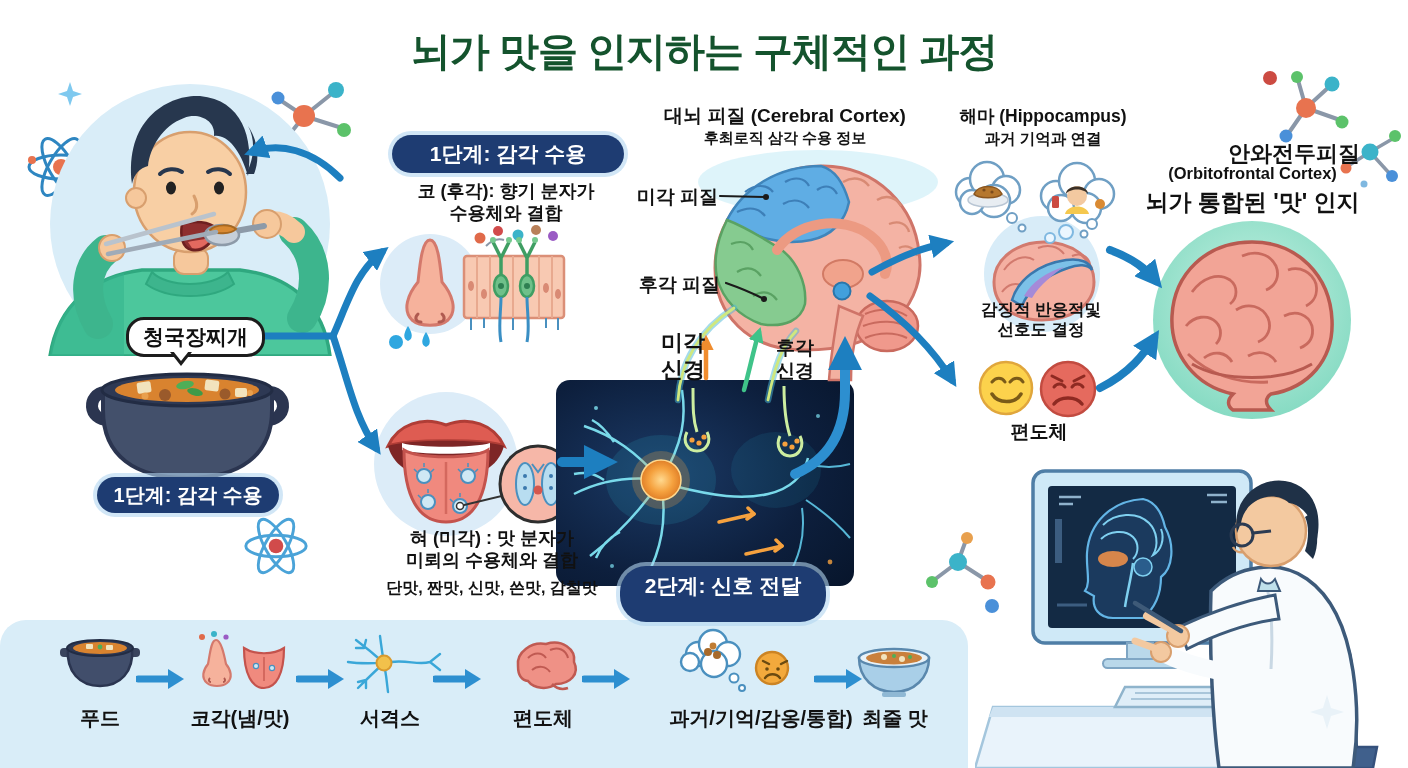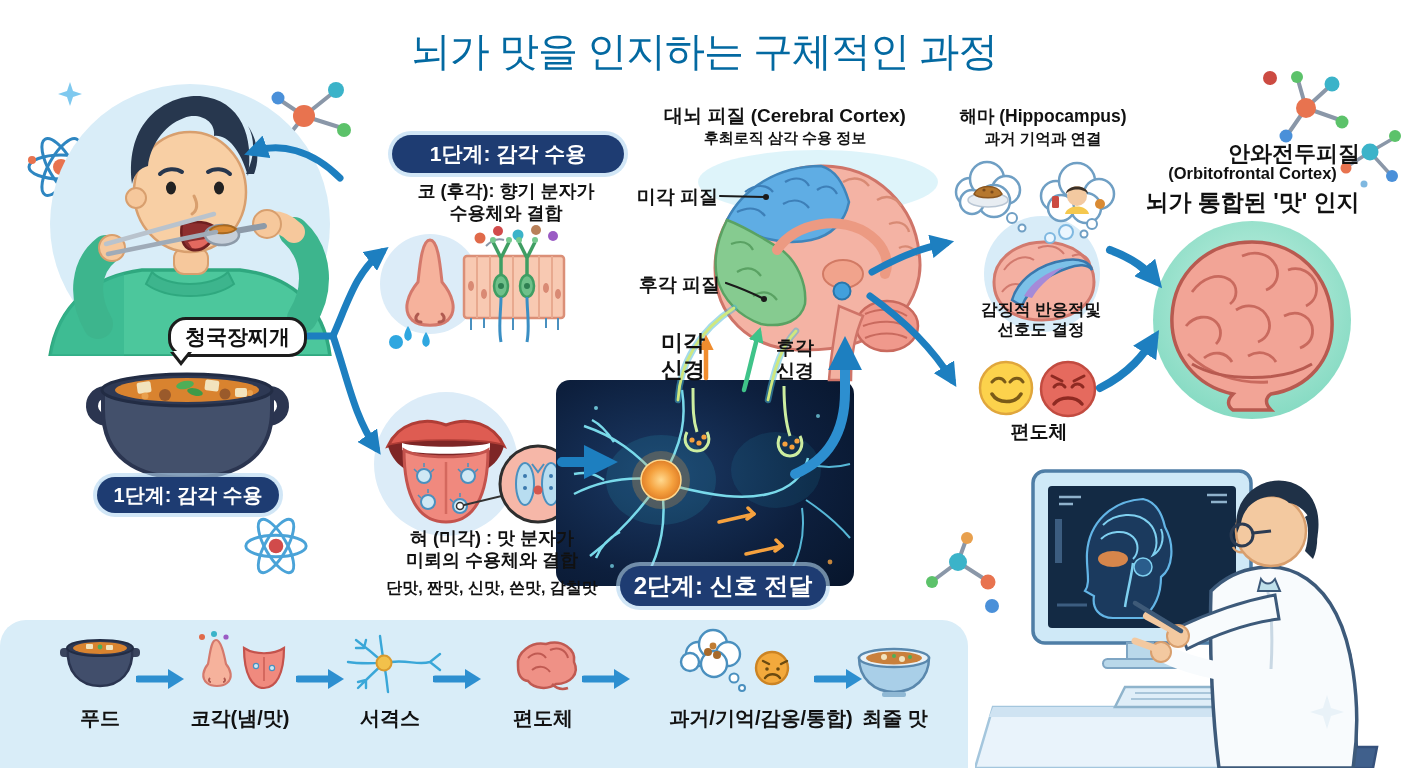--- a/index.html
+++ b/index.html
@@ -2,26 +2,26 @@
 <html><head>
 <meta charset="utf-8">
 <style>
   html,body{margin:0;padding:0;background:#e8edf2;}
   .canvas{position:relative;width:1408px;height:768px;background:#ffffff;overflow:hidden;
           font-family:"Liberation Sans","DejaVu Sans",sans-serif;color:#111;}
   .abs{position:absolute;}
   .c{text-align:center;}
   .b{font-weight:bold;}
   .pre{white-space:pre-line;}
-  .title{font-size:40px;font-weight:400;color:#0369a1;letter-spacing:-1px;z-index:8;}
+  .title{font-size:40px;font-weight:700;color:#14532d;letter-spacing:-1px;z-index:8;}
   .badge{background:#1e3c72;color:#ffffff;font-weight:bold;text-align:center;border-radius:26px;
          box-shadow:0 0 0 4px rgba(178,214,240,.6);z-index:7;}
   .lbl{z-index:9;line-height:1.22;}
   .bubble{background:#fff;border:3px solid #1c1c1c;border-radius:18px;padding:3px 14px;
-          font-size:21px;font-weight:bold;z-index:7;margin-left:42px;}
+          font-size:21px;font-weight:bold;z-index:7;}
   .tail-o{width:0;height:0;border-left:11px solid transparent;border-right:11px solid transparent;
           border-top:14px solid #1c1c1c;z-index:7;}
   .tail-i{width:0;height:0;border-left:8px solid transparent;border-right:8px solid transparent;
           border-top:10px solid #ffffff;z-index:8;}
   .strip{background:#d9edf8;border-radius:26px 26px 0 0;z-index:1;}
   svg{display:block;}
 </style>
 </head>
 <body>
 
@@ -210,21 +210,21 @@
       <path d="M163,142 L198,134"></path>
         <path d="M190,174 L226,166"></path>
     </g>
     <path d="M198,134 l-6,-6 M198,134 l-7,5 M226,166 l-6,-6 M226,166 l-7,5" stroke="#f5a13e" stroke-width="3.5" fill="none" stroke-linecap="round"></path>
     <circle cx="40" cy="28" r="2" fill="#7fe3f2" opacity=".8"></circle>
       <circle cx="262" cy="36" r="2" fill="#7fe3f2" opacity=".7"></circle>
     <circle cx="274" cy="182" r="2.4" fill="#f5a13e" opacity=".8"></circle>
       <circle cx="56" cy="186" r="2" fill="#7fe3f2" opacity=".7"></circle>
   </svg>
 
-  <div class="abs badge" style="left:620px;top:566px;width:206px;height:40px;line-height:40px;font-size:24px;">2단계: 신호 전달</div>
+  <div class="abs badge" style="left:620px;top:566px;width:206px;height:56px;line-height:40px;font-size:21px;">2단계: 신호 전달</div>
 
   <svg class="abs" style="left:693px;top:148px;width:255px;height:245px;z-index:2;" viewBox="0 0 255 245">
     <ellipse cx="125" cy="34" rx="120" ry="32" fill="#c2ebf5" opacity=".55"></ellipse>
     <path d="M130,18 C68,18 22,64 22,120 C22,168 56,200 105,202 C150,203 185,192 205,170 C222,152 230,128 226,105 C222,60 185,18 130,18 Z" fill="#f4b3a4" stroke="#cf7468" stroke-width="3"></path>
     <path d="M128,18 C85,18 50,40 34,72 C60,90 90,98 118,92 C138,88 152,74 156,54 C150,34 142,22 128,18 Z" fill="#5fade4" stroke="#3f85bb" stroke-width="2.5"></path>
     <path d="M34,72 C24,92 20,110 24,130 C30,152 46,168 68,176 C92,180 108,172 112,156 C114,136 104,112 86,100 C70,90 50,78 34,72 Z" fill="#86cb90" stroke="#5aa263" stroke-width="2.5"></path>
     <g stroke="#3d7fb8" stroke-width="2.2" fill="none">
       <path d="M52,44 C62,36 74,36 80,44 M92,34 C102,28 112,30 116,38 M44,64 C56,58 66,60 72,68 M90,56 C100,50 110,52 116,60 M124,42 C132,36 140,38 144,46"></path>
     </g>
     <g stroke="#5aa263" stroke-width="2.2" fill="none">

